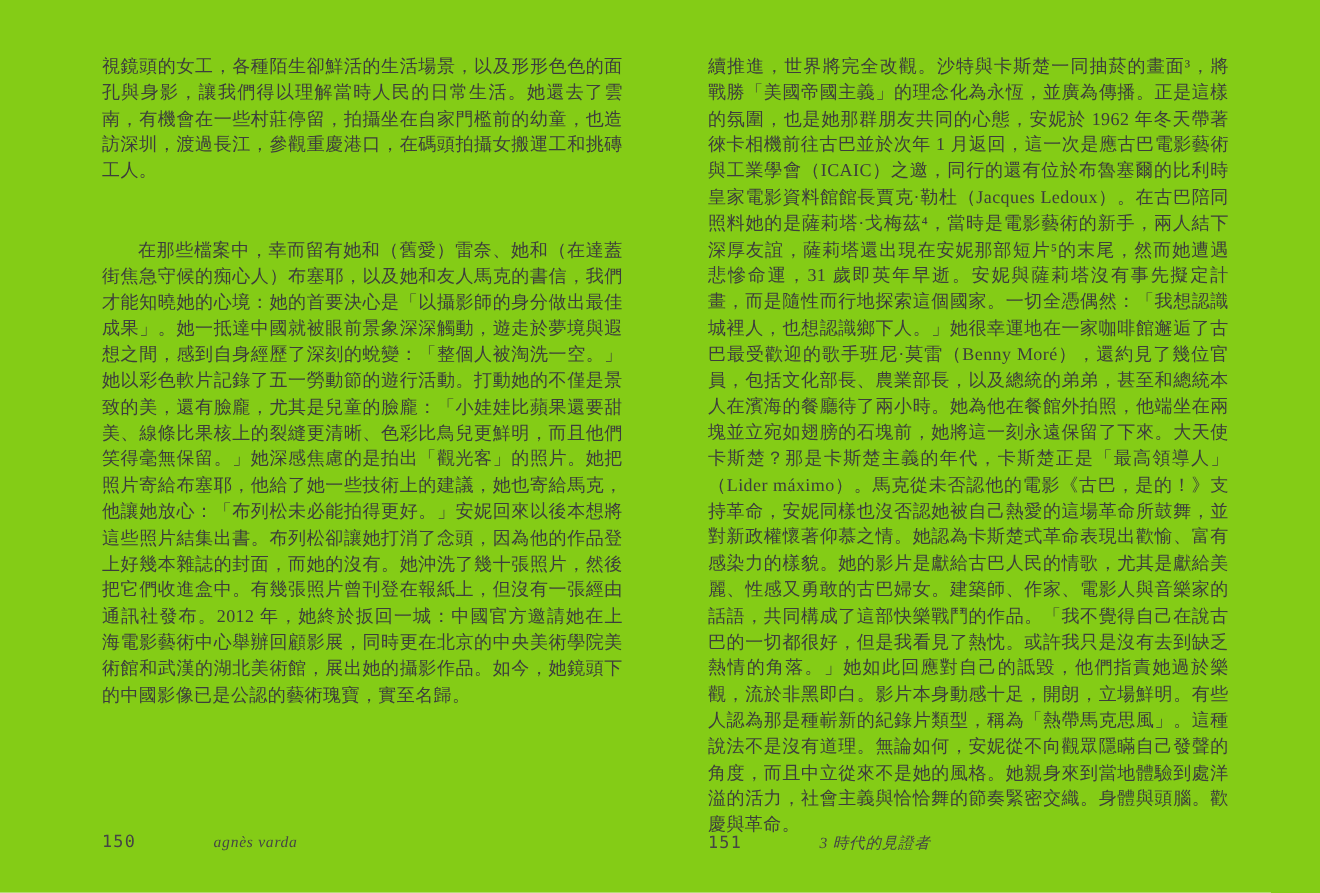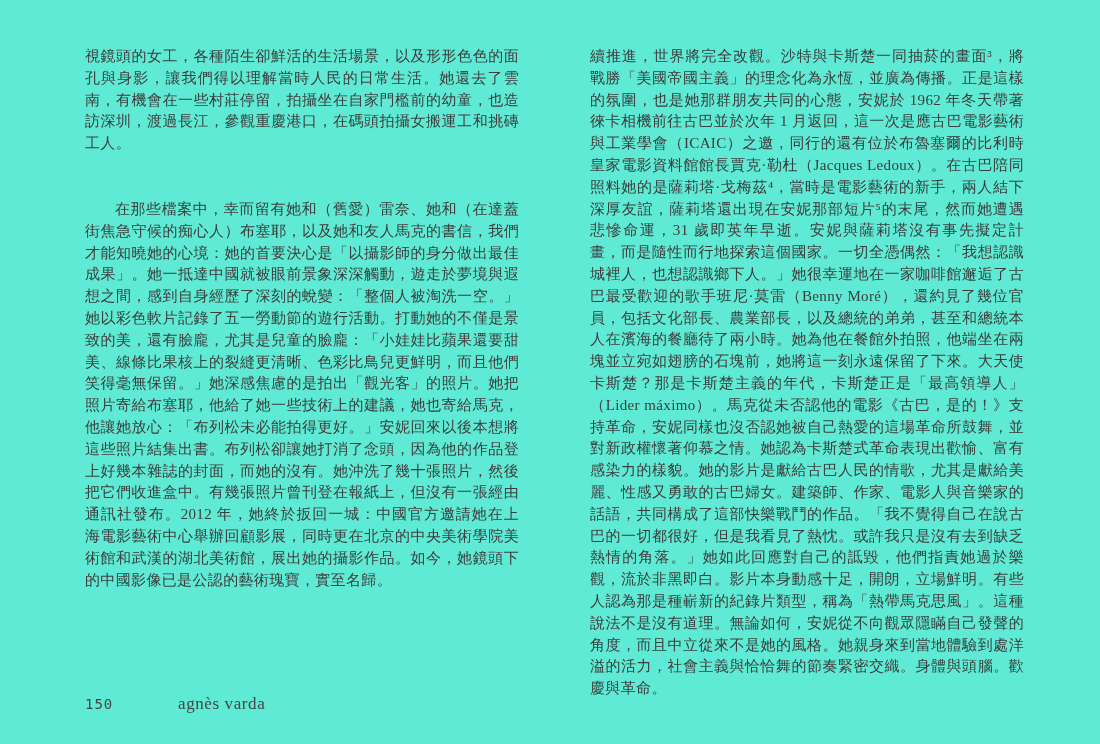--- a/index.html
+++ b/index.html
@@ -4,21 +4,21 @@
 <style>
   html, body {
     margin: 0;
     padding: 0;
     background: #ffffff;
   }
   .spread {
     position: relative;
     width: 1100px;
     height: 744px;
-    background: #5eead4;
+    background: #84cc16;
     overflow: hidden;
     font-family: "Liberation Serif", "DejaVu Serif", serif;
     color: #3d3d3d;
   }
   .page {
     position: absolute;
     top: 0;
     height: 744px;
   }
   .page-left  { left: 85px;  width: 434px; }
@@ -43,23 +43,24 @@
   }
   .page-number {
     font-family: "DejaVu Sans Mono", monospace;
     font-size: 14px;
     letter-spacing: 1px;
     color: #454545;
     width: 93px;
     flex: 0 0 93px;
   }
   .running-title {
-    font-size: 17px;
+    font-size: 13px;
     letter-spacing: 0.6px;
     color: #454545;
+    font-style: italic;
   }
 </style>
 </head>
 <body>
 
 <div class="spread">
 
   <section class="page page-left">
     <div class="text-block">
       <p class="para">視鏡頭的女工，各種陌生卻鮮活的生活場景，以及形形色色的面孔與身影，讓我們得以理解當時人民的日常生活。她還去了雲南，有機會在一些村莊停留，拍攝坐在自家門檻前的幼童，也造訪深圳，渡過長江，參觀重慶港口，在碼頭拍攝女搬運工和挑磚工人。</p>
@@ -68,15 +69,19 @@
     <footer class="page-footer">
       <span class="page-number">150</span>
       <span class="running-title">agnès varda</span>
     </footer>
   </section>
 
   <section class="page page-right">
     <div class="text-block">
       <p class="para">續推進，世界將完全改觀。沙特與卡斯楚一同抽菸的畫面³，將戰勝「美國帝國主義」的理念化為永恆，並廣為傳播。正是這樣的氛圍，也是她那群朋友共同的心態，安妮於 1962 年冬天帶著徠卡相機前往古巴並於次年 1 月返回，這一次是應古巴電影藝術與工業學會（ICAIC）之邀，同行的還有位於布魯塞爾的比利時皇家電影資料館館長賈克·勒杜（Jacques Ledoux）。在古巴陪同照料她的是薩莉塔·戈梅茲⁴，當時是電影藝術的新手，兩人結下深厚友誼，薩莉塔還出現在安妮那部短片⁵的末尾，然而她遭遇悲慘命運，31 歲即英年早逝。安妮與薩莉塔沒有事先擬定計畫，而是隨性而行地探索這個國家。一切全憑偶然：「我想認識城裡人，也想認識鄉下人。」她很幸運地在一家咖啡館邂逅了古巴最受歡迎的歌手班尼·莫雷（Benny Moré），還約見了幾位官員，包括文化部長、農業部長，以及總統的弟弟，甚至和總統本人在濱海的餐廳待了兩小時。她為他在餐館外拍照，他端坐在兩塊並立宛如翅膀的石塊前，她將這一刻永遠保留了下來。大天使卡斯楚？那是卡斯楚主義的年代，卡斯楚正是「最高領導人」（Lider máximo）。馬克從未否認他的電影《古巴，是的！》支持革命，安妮同樣也沒否認她被自己熱愛的這場革命所鼓舞，並對新政權懷著仰慕之情。她認為卡斯楚式革命表現出歡愉、富有感染力的樣貌。她的影片是獻給古巴人民的情歌，尤其是獻給美麗、性感又勇敢的古巴婦女。建築師、作家、電影人與音樂家的話語，共同構成了這部快樂戰鬥的作品。「我不覺得自己在說古巴的一切都很好，但是我看見了熱忱。或許我只是沒有去到缺乏熱情的角落。」她如此回應對自己的詆毀，他們指責她過於樂觀，流於非黑即白。影片本身動感十足，開朗，立場鮮明。有些人認為那是種嶄新的紀錄片類型，稱為「熱帶馬克思風」。這種說法不是沒有道理。無論如何，安妮從不向觀眾隱瞞自己發聲的角度，而且中立從來不是她的風格。她親身來到當地體驗到處洋溢的活力，社會主義與恰恰舞的節奏緊密交織。身體與頭腦。歡慶與革命。</p>
     </div>
+    <footer class="page-footer">
+      <span class="page-number">151</span>
+      <span class="running-title">3 時代的見證者</span>
+    </footer>
   </section>
 
 </div>
 
 </body></html>

